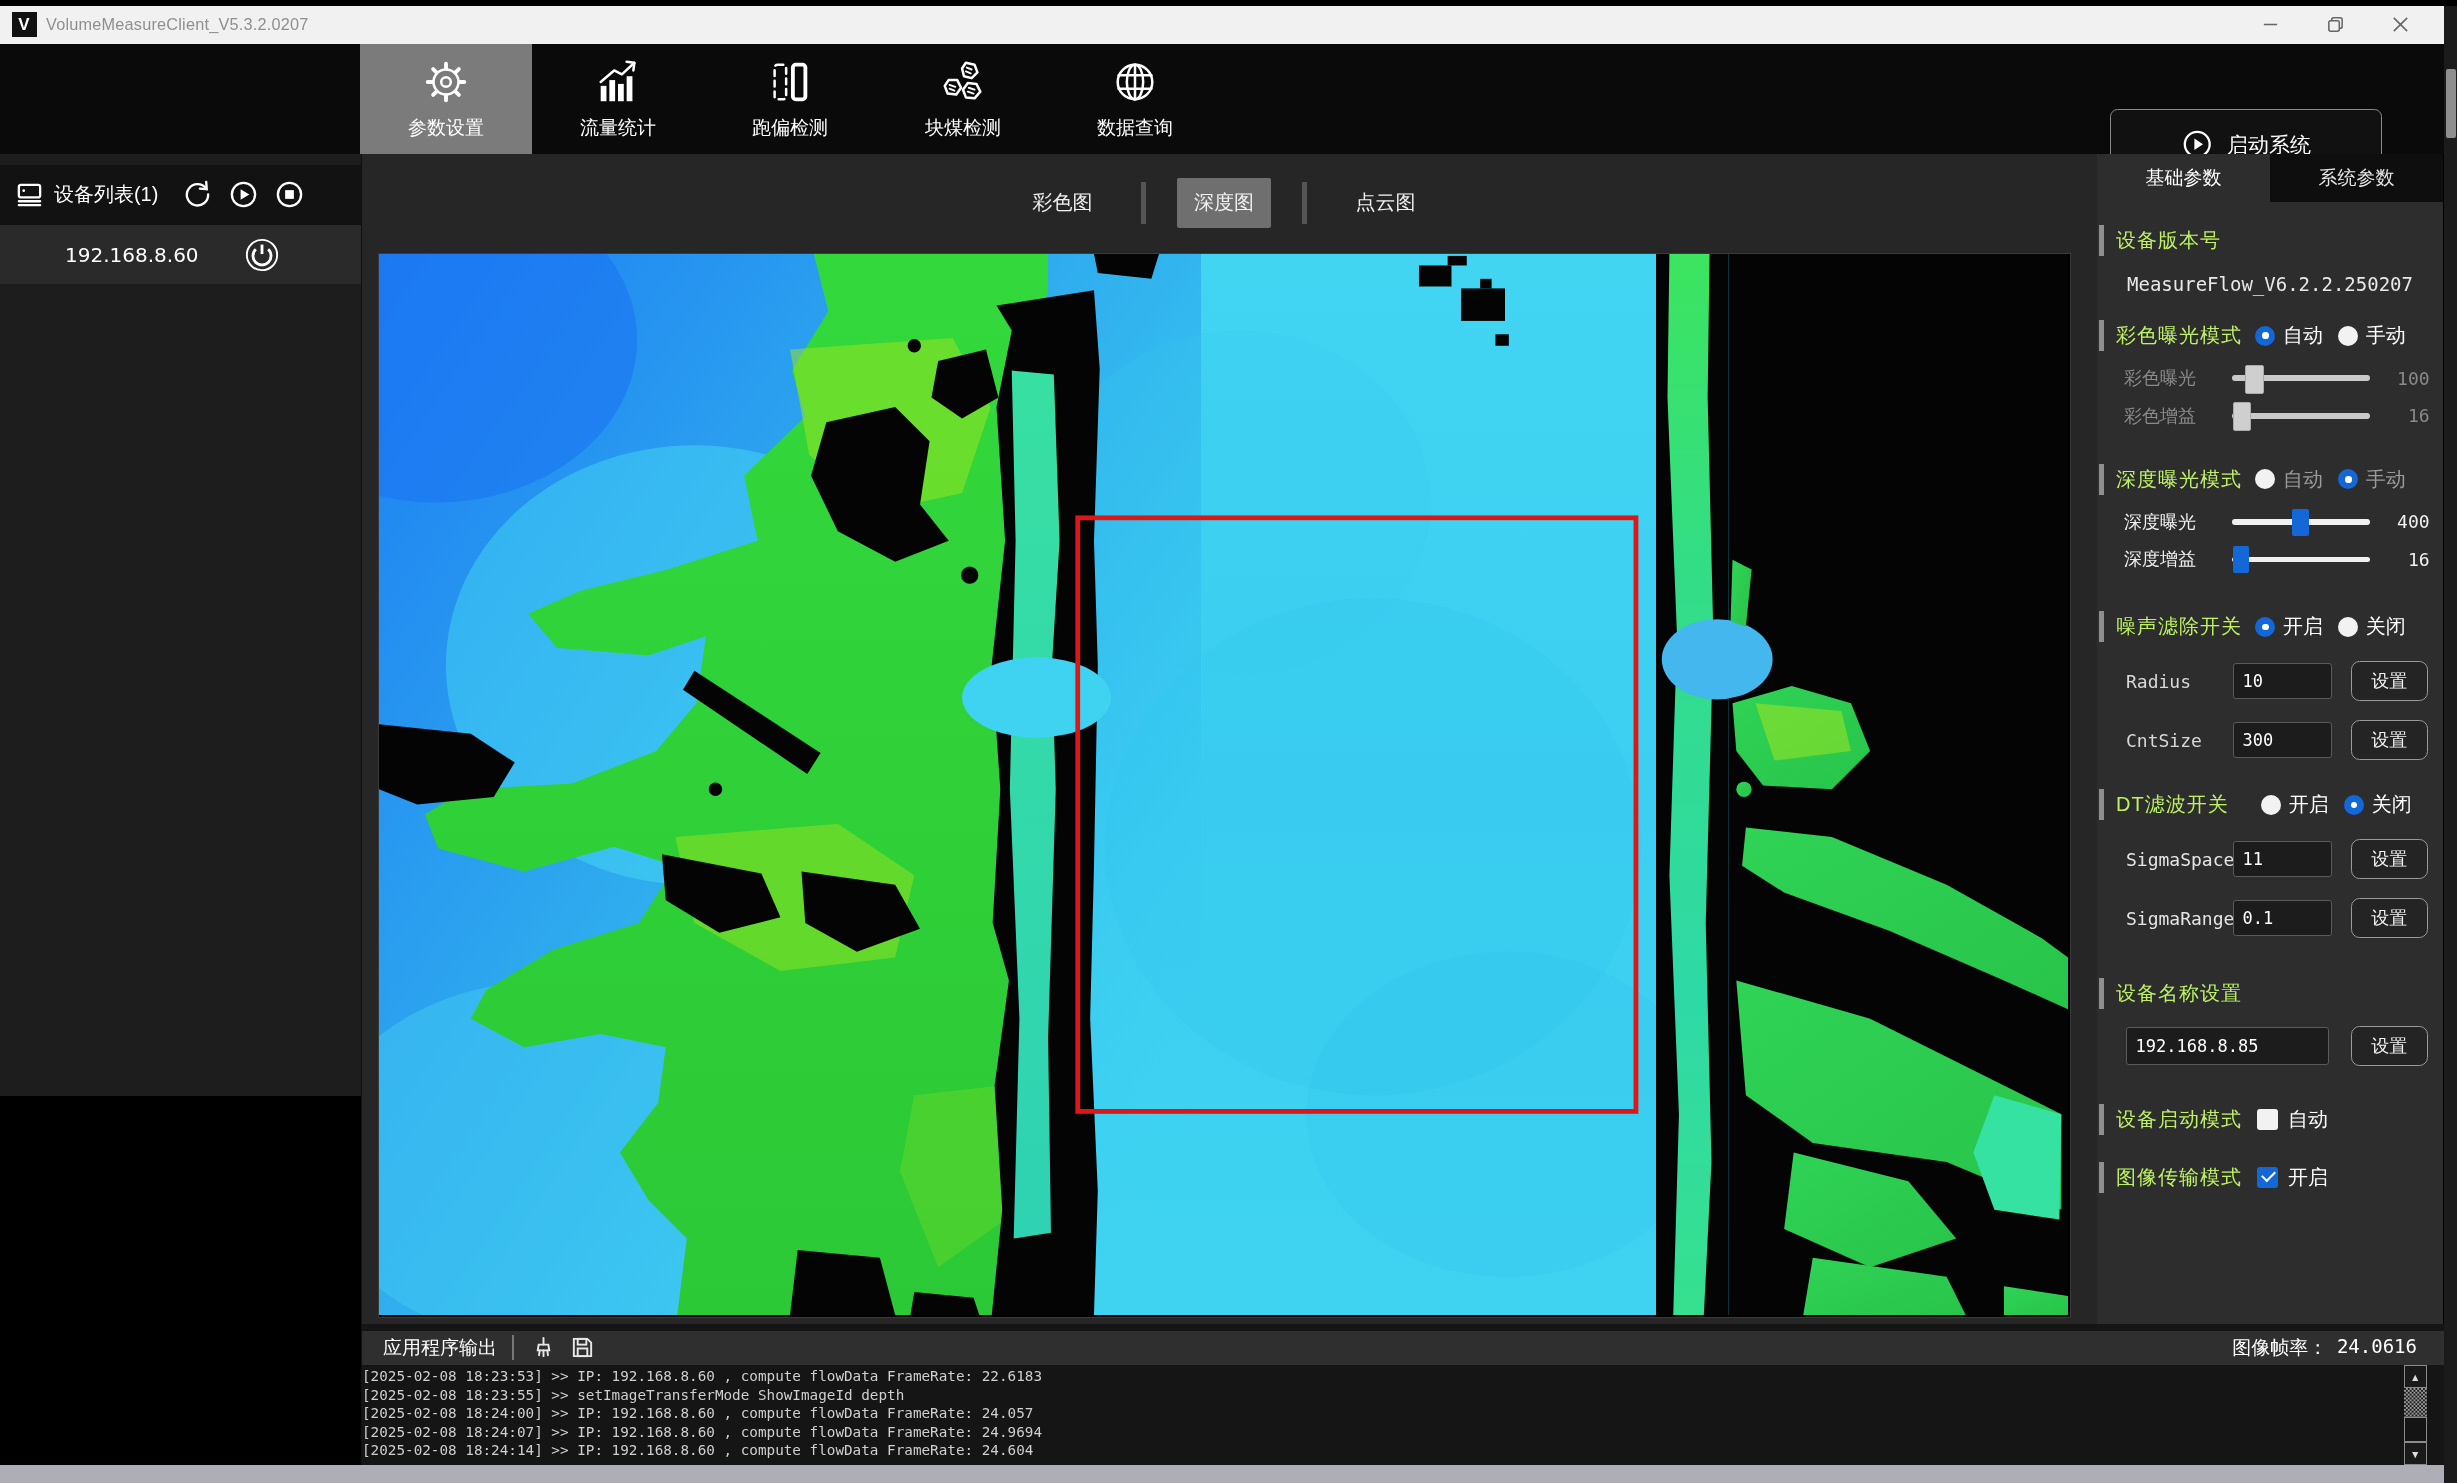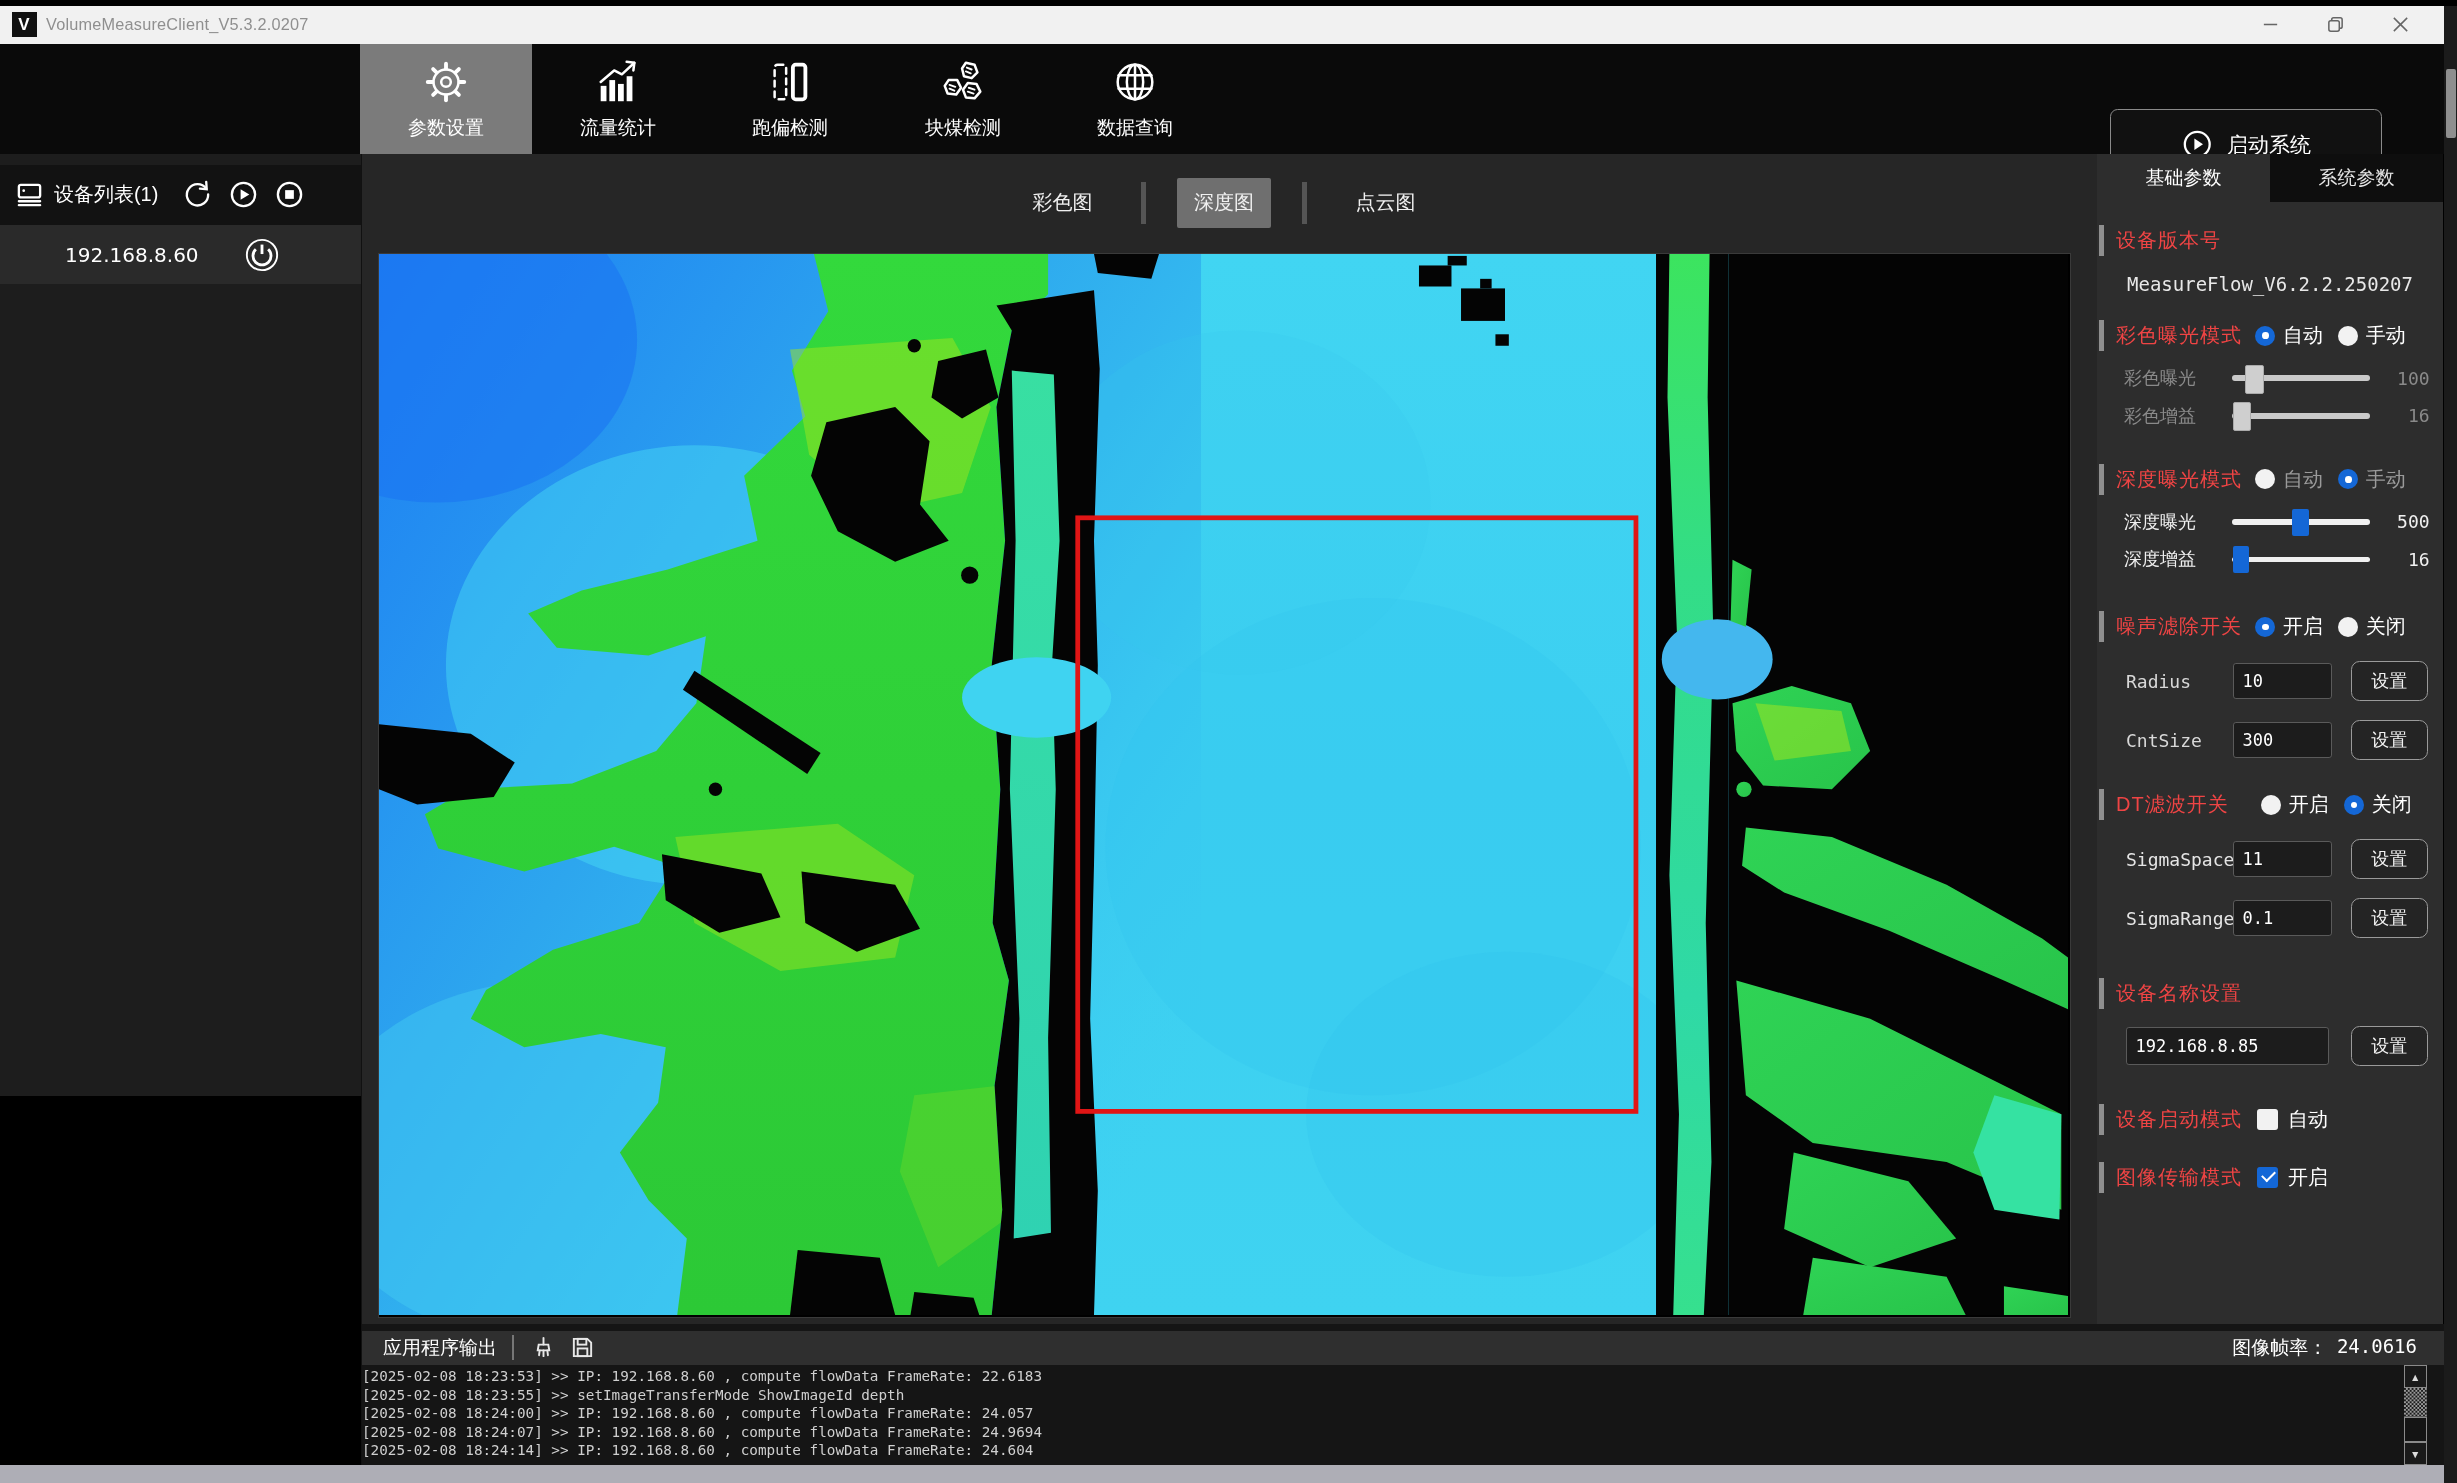--- a/index.html
+++ b/index.html
@@ -50,21 +50,21 @@
              border:1.9px solid #3a3a3a;box-sizing:border-box;}
   .img-frame svg{display:block;}
   
   .rpanel{position:absolute;left:2097px;top:154px;width:346px;height:1170px;background:#2d2d2d;overflow:hidden;}
   .ptabs{display:flex;height:48px;}
   .ptab{flex:1;display:flex;align-items:center;justify-content:center;font-size:19px;color:#e6e6e6;
         background:#0e0e0e;cursor:pointer;}
   .ptab.active{background:#2d2d2d;color:#fff;}
   .sec-hdr{display:flex;align-items:center;margin-left:1.9px;}
   .sec-hdr .bar{width:4.8px;height:31px;background:#8f8f8f;}
-  .sec-hdr .txt{font-size:20px;color:#ef4444;margin-left:12.4px;letter-spacing:1px;}
+  .sec-hdr .txt{font-size:20px;color:#bef264;margin-left:12.4px;letter-spacing:1px;}
   .ver-val{font-family:"DejaVu Sans Mono",monospace;font-size:19px;color:#e8e8e8;text-align:center;margin-top:17px;}
   .mode-row{display:flex;align-items:center;margin-left:1.9px;}
   .mode-row .opts{display:flex;align-items:center;margin-left:13.4px;gap:7.6px;}
   .radio{width:20px;height:20px;border-radius:50%;background:#f2f2f2;display:inline-block;position:relative;cursor:pointer;flex:none;}
   .radio.on{background:#1467d6;}
   .radio.on::after{content:"";position:absolute;left:6.7px;top:6.7px;width:6.7px;height:6.7px;border-radius:50%;background:#fff;}
   .opt-lbl{font-size:20px;color:#fff;margin-right:7.6px;}
   .dim .opt-lbl{color:#9a9a9a;}
   .srow{display:flex;align-items:center;margin-left:27px;margin-right:13.4px;}
   .slabel{font-size:18px;color:#f0f0f0;width:98px;flex:none;}
@@ -410,21 +410,21 @@
         <span class="opt-lbl">自动</span>
         <span class="radio on"></span>
         <span class="opt-lbl">手动</span>
       </span>
     </div>
     <div class="srow" style="margin-top:15.3px">
       <span class="slabel">深度曝光</span>
       <div class="strack">
           <div class="shandle" style="left:44%"></div>
         </div>
-      <span class="sval">500</span>
+      <span class="sval">400</span>
     </div>
     <div class="srow" style="margin-top:13.4px">
       <span class="slabel">深度增益</span>
       <div class="strack">
           <div class="shandle" style="left:1%"></div>
         </div>
       <span class="sval">16</span>
     </div>
 
     <div class="mode-row sec-hdr" style="margin-top:40px">

